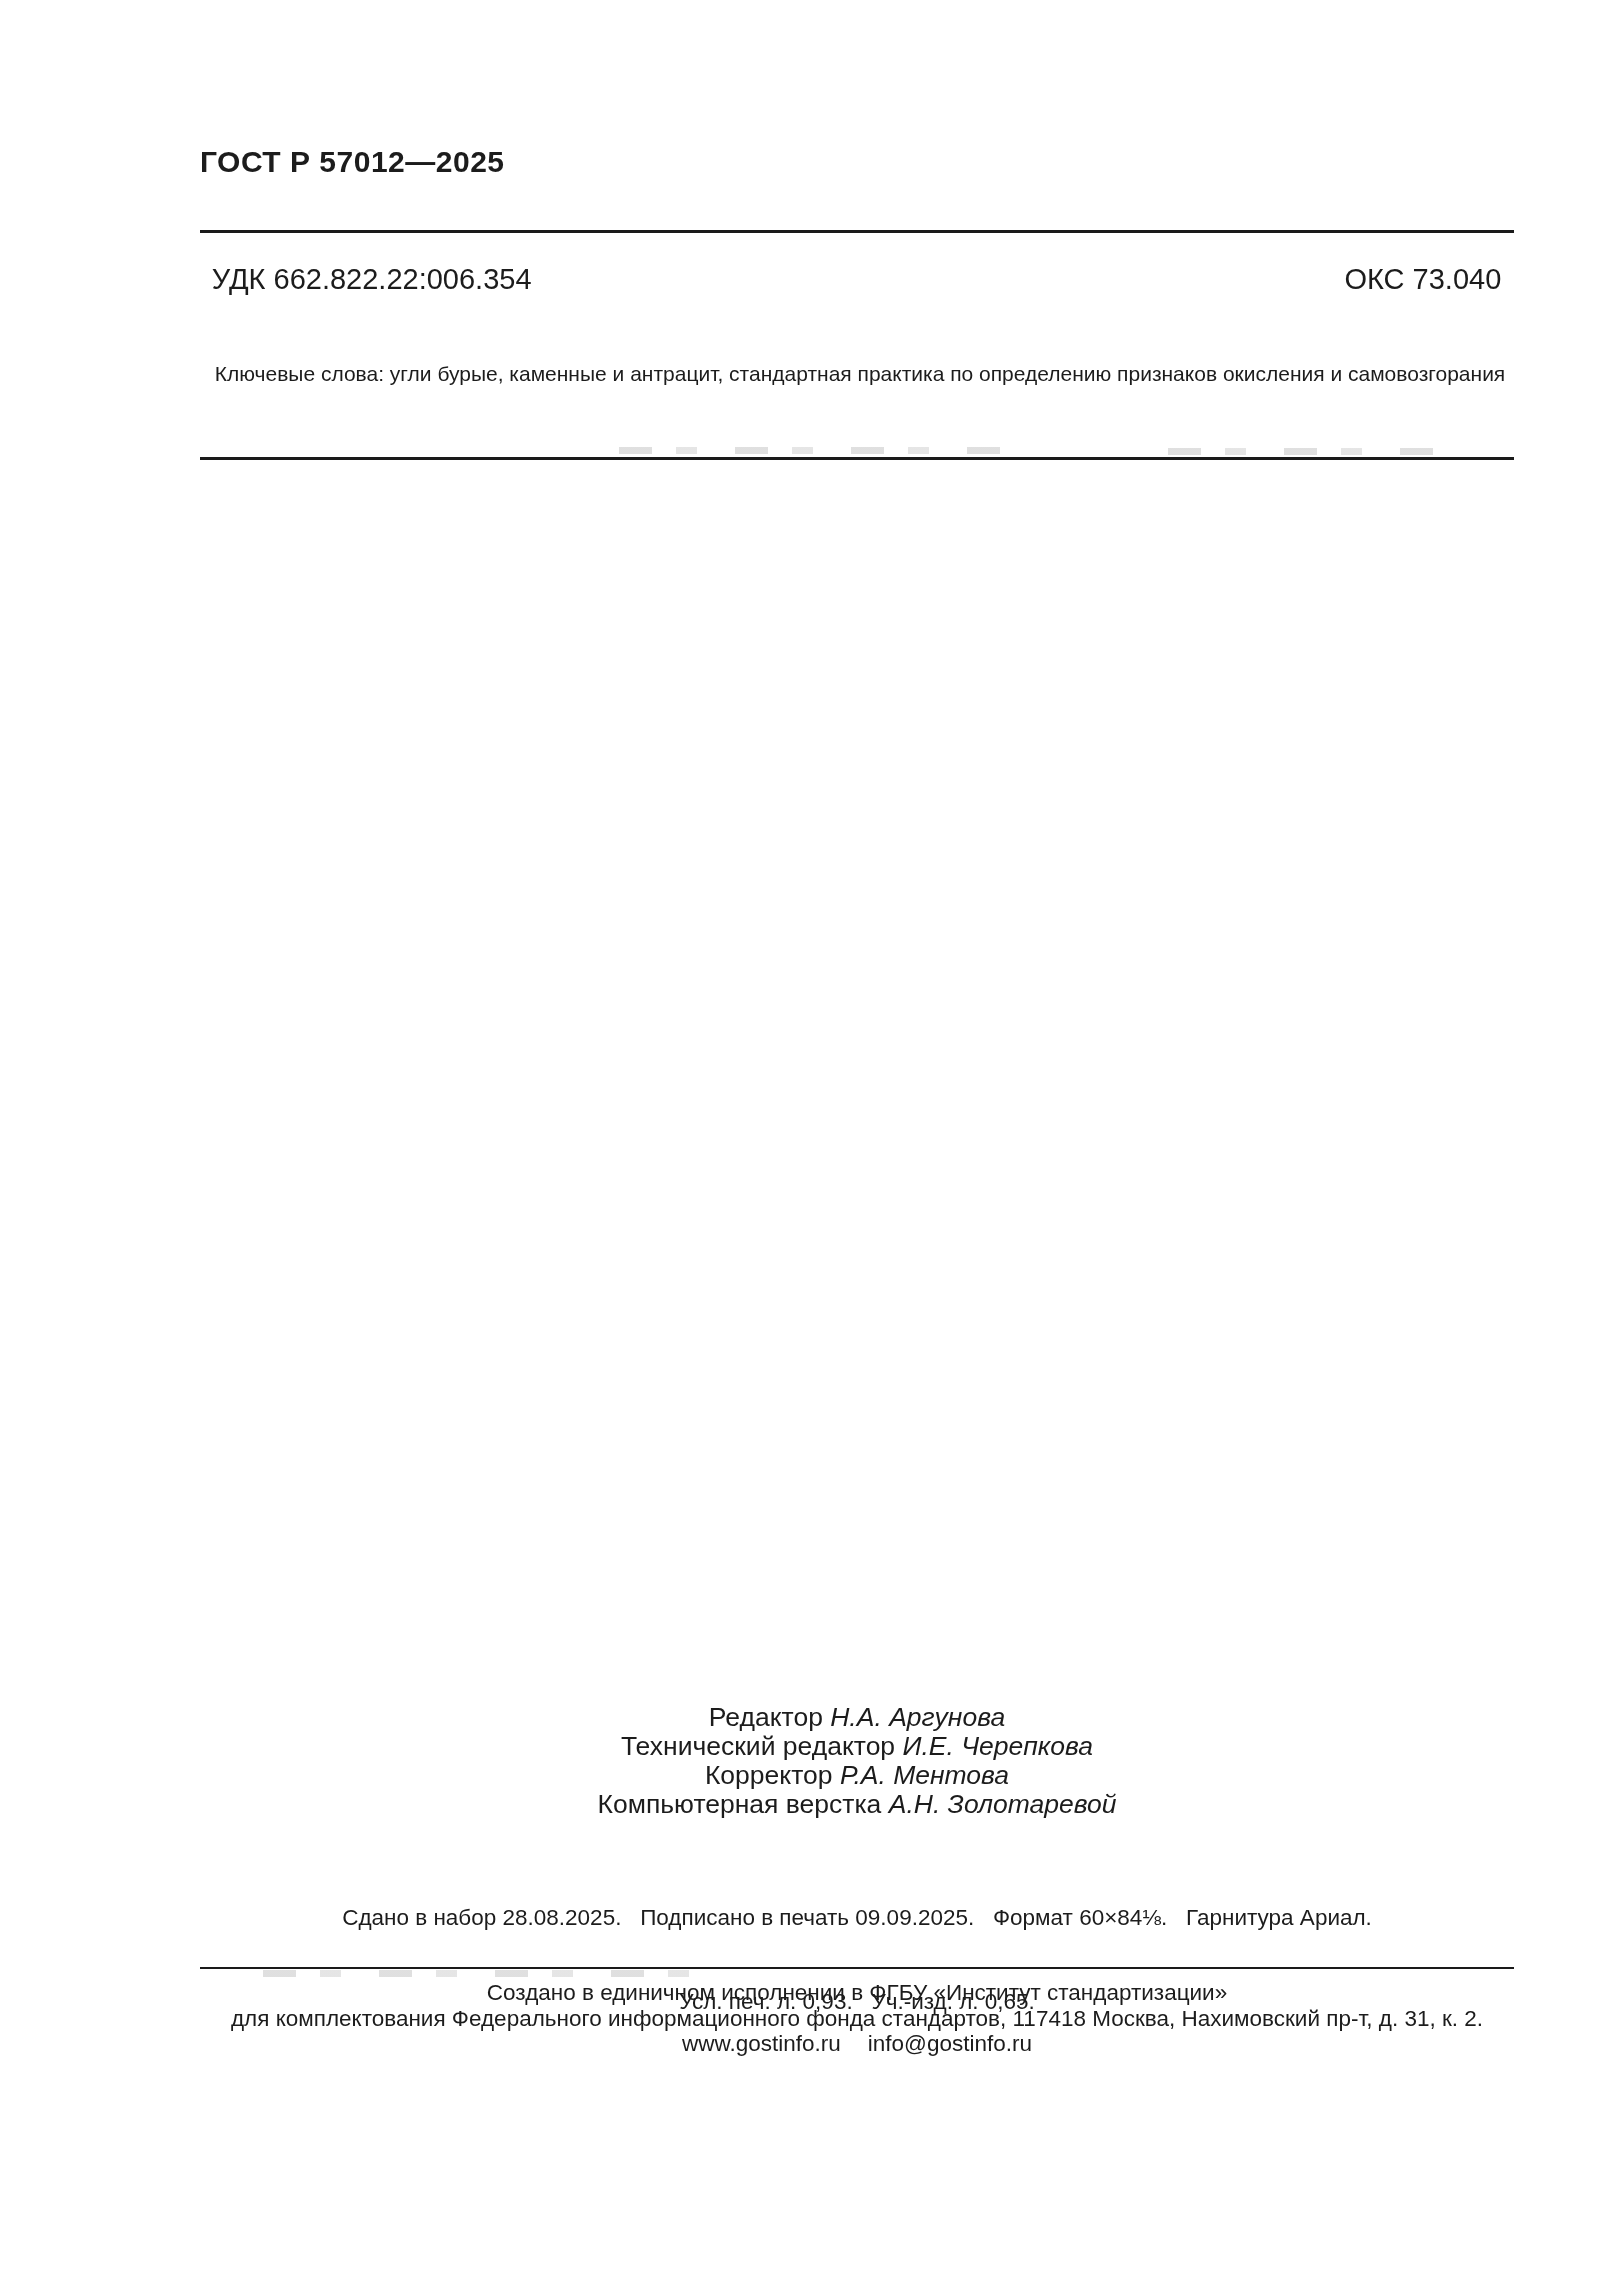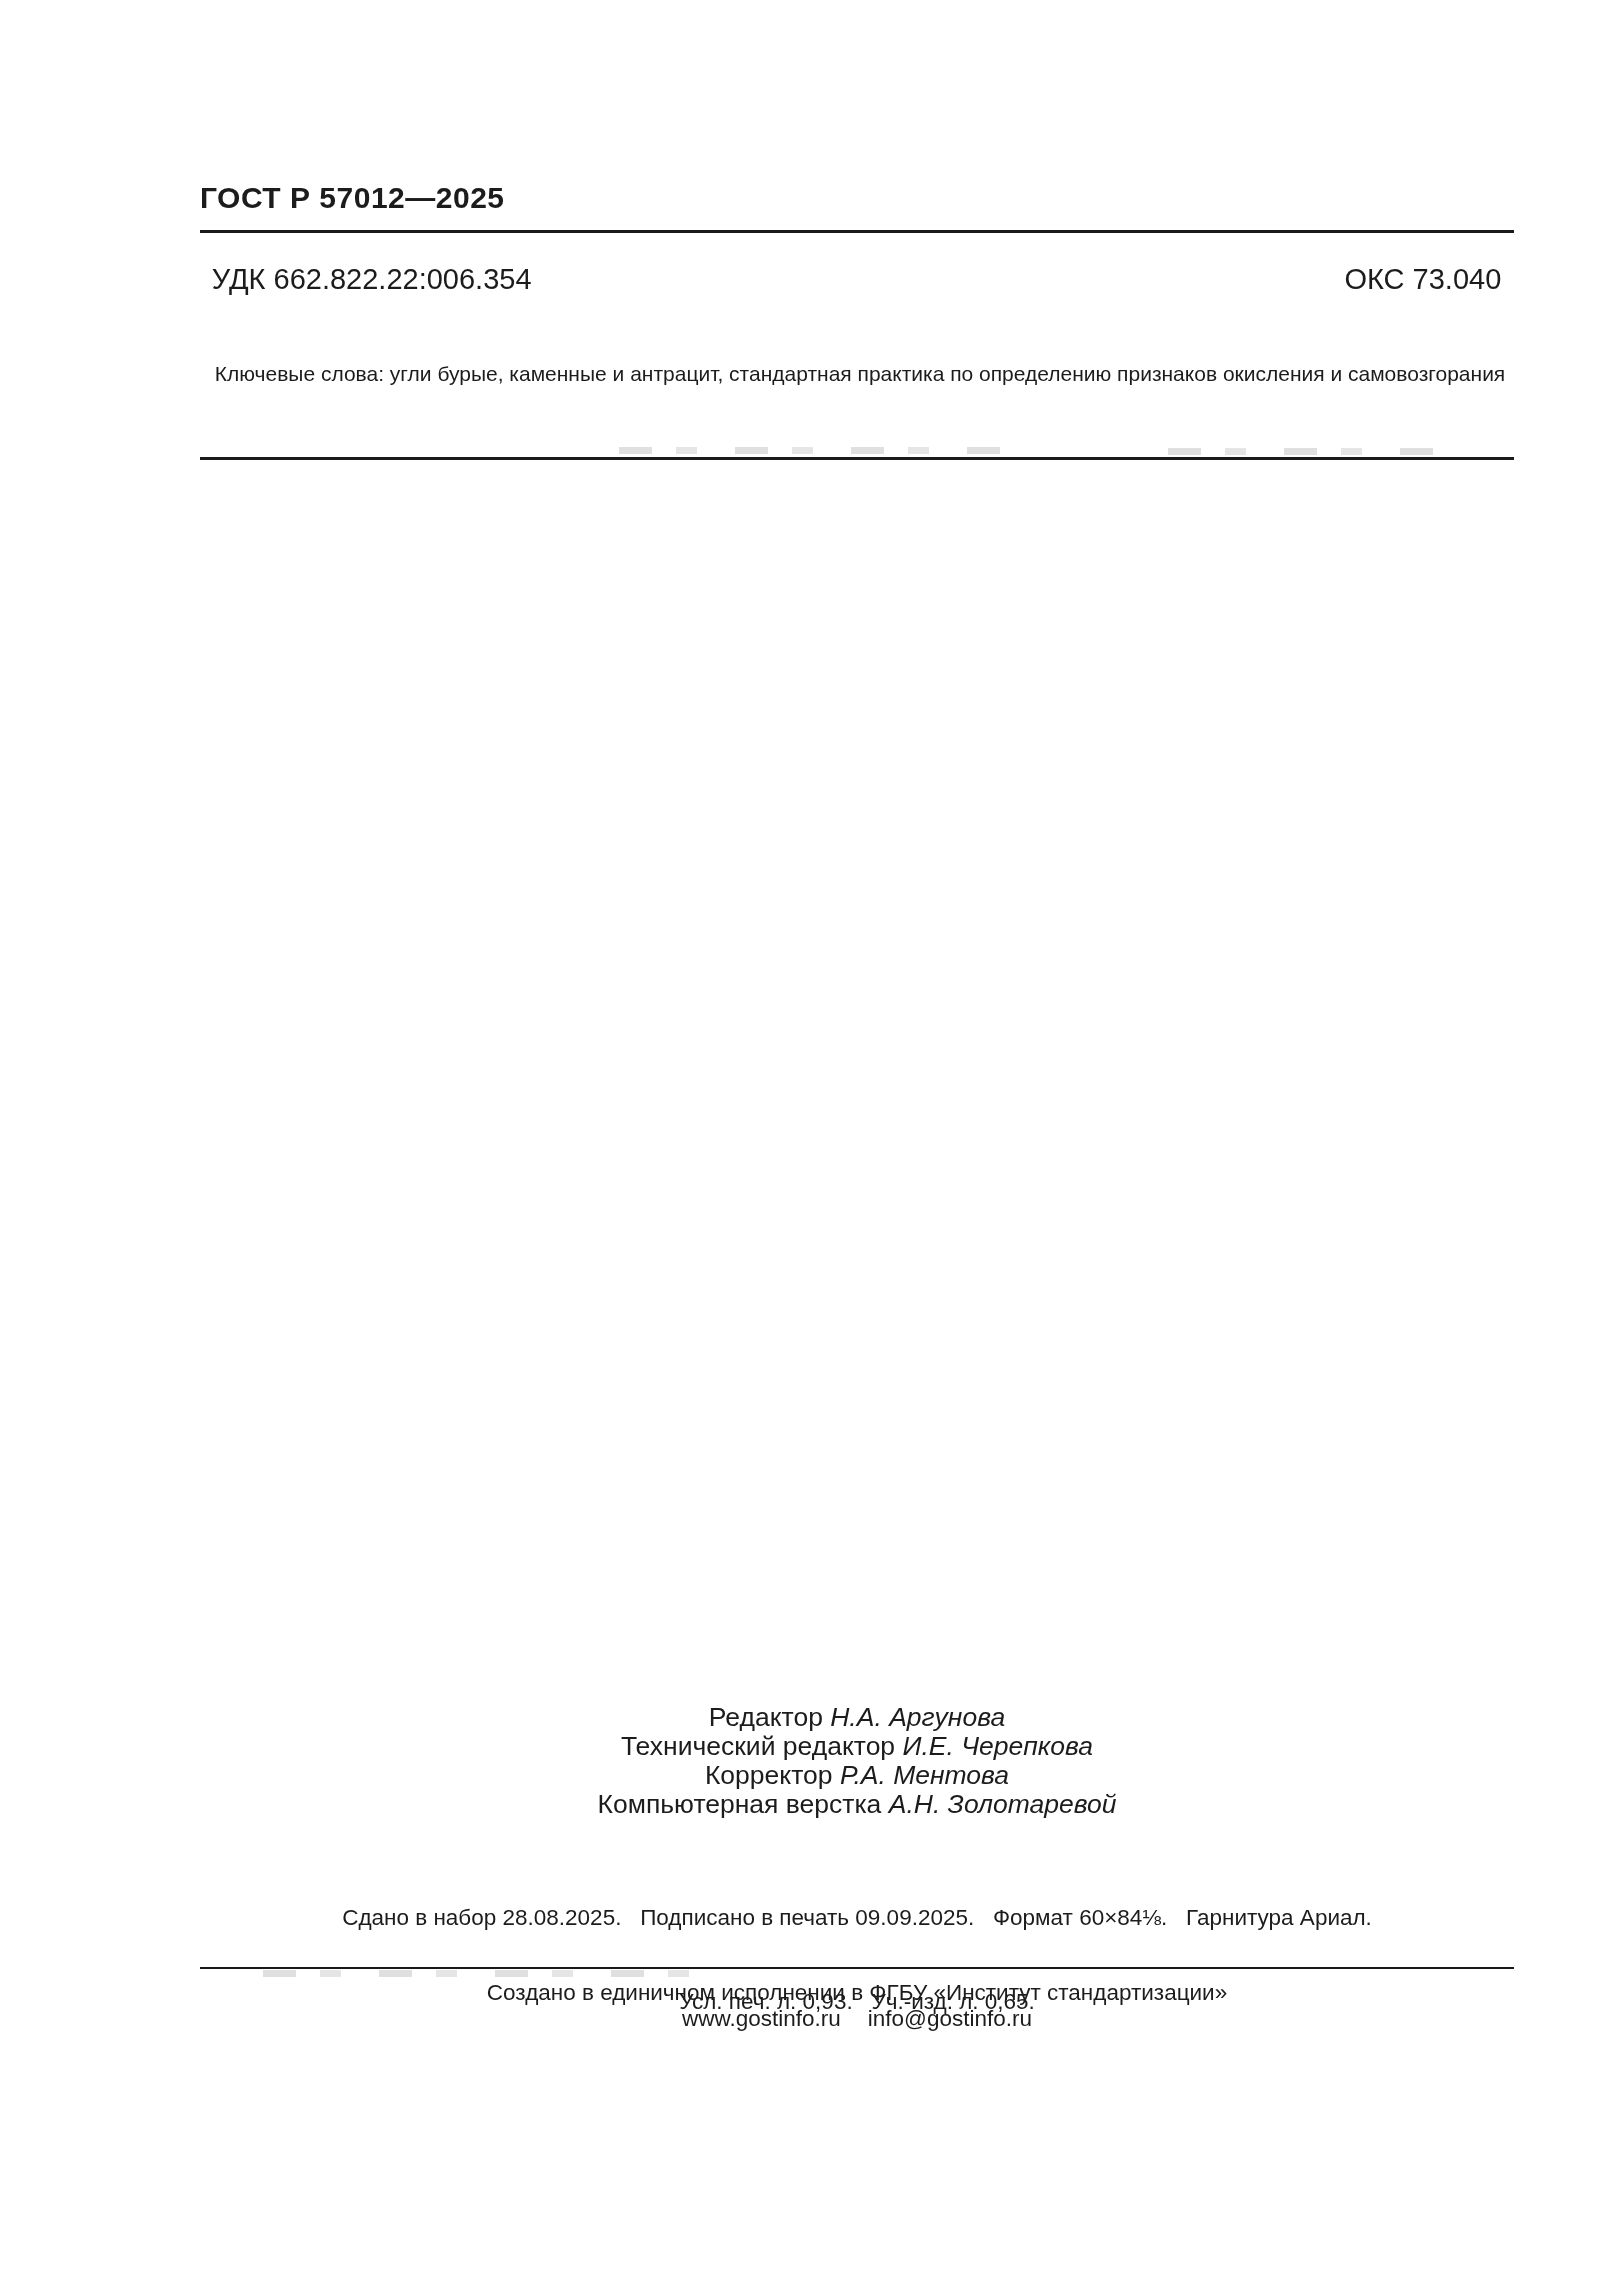--- a/index.html
+++ b/index.html
@@ -15,21 +15,20 @@
     overflow: hidden;
   }
 
   .doc-code {
     position: absolute;
     left: 200px;
     top: 145px;
     font-size: 30px;
     font-weight: bold;
     letter-spacing: 0.5px;
-    margin-top: 36px;
   }
 
   .rule {
     position: absolute;
     left: 200px;
     width: 1314px;
     background: #1a1a1a;
   }
   .rule-1 { top: 230px; height: 2.9px; }
   .rule-2 { top: 457px; height: 2.9px; }
@@ -146,19 +145,20 @@
     <div>Сдано в набор 28.08.2025.   Подписано в печать 09.09.2025.   Формат 60×84⅛.   Гарнитура Ариал.</div>
     <div>Усл. печ. л. 0,93.   Уч.-изд. л. 0,65.</div>
   </div>
 
 
   <div class="rule rule-3"></div>
   <div class="scan-artifact artifact-3"></div>
 
   <div class="centered-block issuer">
     <div>Создано в единичном исполнении в ФГБУ «Институт стандартизации»</div>
+    <div>для комплектования Федерального информационного фонда стандартов, 117418 Москва, Нахимовский пр-т, д. 31, к. 2.</div>
     <div>
       <span>www.gostinfo.ru</span><span class="email">info@gostinfo.ru</span>
     </div>
   </div>
 
 </div>
 
 
 </body></html>

